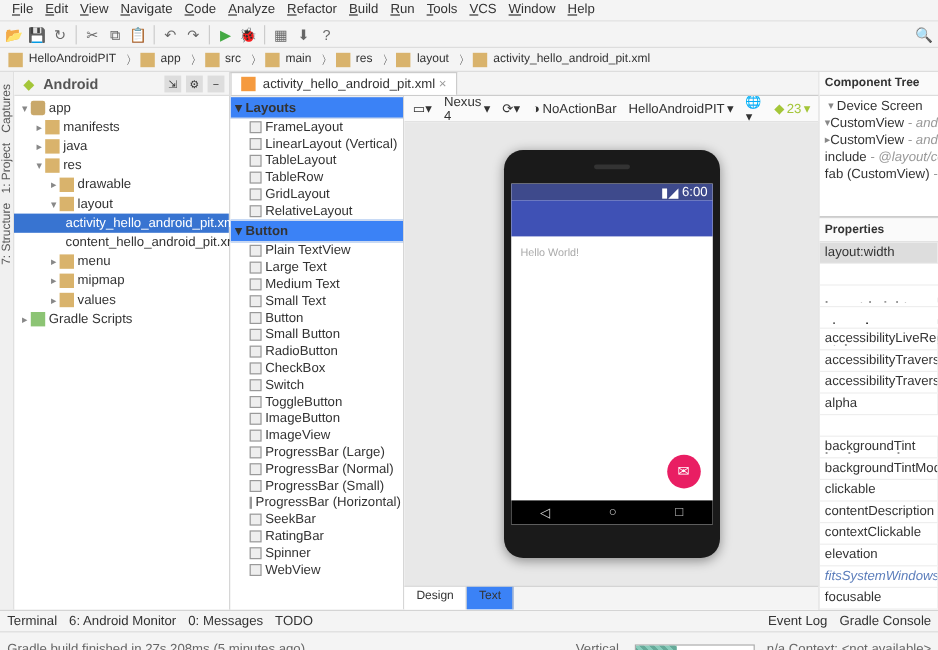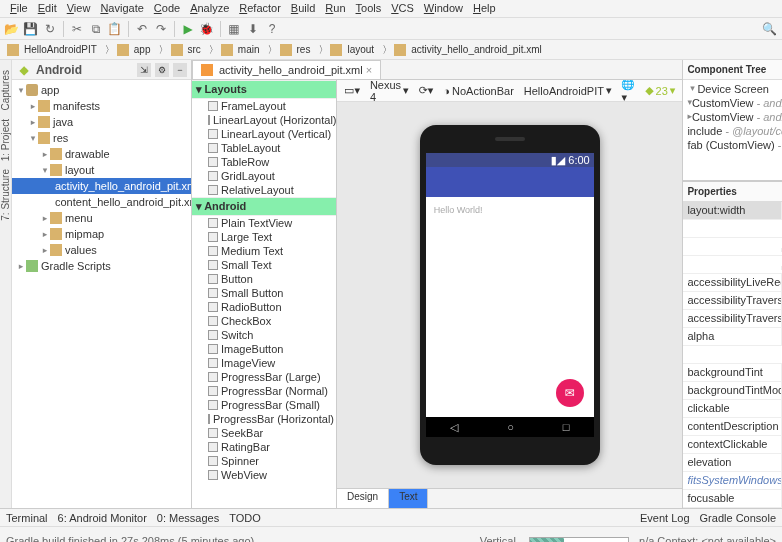--- a/index.html
+++ b/index.html
@@ -29,21 +29,21 @@
 .xml { background: #f59a3e; }
 .gradle { background: #8cc474; }
 .editor { flex: 1; display: flex; flex-direction: column; background: #fff; border-right: 1px solid #ccc; }
 .editor-tabs { height: 20px; background: #f4f4f4; border-bottom: 1px solid #ccc; display: flex; align-items: flex-end; }
 .editor-tab { height: 19px; padding: 2px 8px; background: #fff; border: 1px solid #ccc; border-bottom: none; display: flex; align-items: center; gap: 3px; font-size: 10px; }
 .editor-body { flex: 1; display: flex; overflow: hidden; }
 .palette { width: 145px; border-right: 1px solid #ccc; display: flex; flex-direction: column; }
 .palette-head { height: 18px; display: flex; align-items: center; padding: 0 4px; border-bottom: 1px solid #ddd; background:#fafafa;}
 .palette-head .t { flex:1; font-size:10px; font-weight:bold; color:#555;}
 .palette-list { flex: 1; overflow-y: auto; overflow-x: hidden; font-size: 10px; }
-.pgroup { font-weight: bold; padding: 2px 4px; background: #86efac; border-top:1px solid #eee; border-bottom:1px solid #eee;}
+.pgroup { font-weight: bold; padding: 2px 4px; background: #3b82f6; border-top:1px solid #eee; border-bottom:1px solid #eee;}
 .pitem { padding: 1px 4px 1px 16px; white-space: nowrap; display:flex; align-items:center; gap:3px;}
 .pico { width:10px; height:10px; border:1px solid #999; background:#eee; display:inline-block;}
 .designer { flex: 1; display: flex; flex-direction: column; background: #fff; }
 .designer-tb { height: 22px; border-bottom: 1px solid #ddd; display: flex; align-items: center; padding: 0 4px; gap: 4px; font-size: 10px; background:#fafafa;}
 .dtb-item { display:flex; align-items:center; gap:2px; padding:0 3px; }
 .canvas { flex: 1; background: #e8e8e8; display: flex; align-items: center; justify-content: center; overflow:hidden;}
 .device { width: 180px; height: 340px; background: #1a1a1a; border-radius: 16px; padding: 28px 6px; position: relative; box-shadow: 0 2px 10px rgba(0,0,0,0.4);}
 .device::before { content:""; position:absolute; top:12px; left:50%; transform:translateX(-50%); width:30px; height:4px; background:#333; border-radius:2px;}
 .screen { width: 100%; height: 100%; background: #fff; position: relative; overflow:hidden;}
 .statusbar { height: 14px; background: #3e4a8c; display:flex; justify-content:flex-end; align-items:center; padding:0 4px; color:#fff; font-size:8px; gap:3px;}
@@ -215,36 +215,36 @@
         <span class="tico xml"></span>
         <span>activity_hello_android_pit.xml</span>
         <span style="color:#999">×</span>
       </div>
     </div>
     <div class="editor-body">
       <div class="palette">
         <div class="palette-list" id="plist">
             <div class="pgroup">▾ Layouts</div>
             <div class="pitem"><span class="pico"></span>FrameLayout</div>
-            <div class="pitem"><span class="pico"></span>LinearLayout (Horizontal)</div>
             <div class="pitem"><span class="pico"></span>LinearLayout (Vertical)</div>
             <div class="pitem"><span class="pico"></span>TableLayout</div>
             <div class="pitem"><span class="pico"></span>TableRow</div>
             <div class="pitem"><span class="pico"></span>GridLayout</div>
             <div class="pitem"><span class="pico"></span>RelativeLayout</div>
-            <div class="pgroup">▾ Android</div>
+            <div class="pgroup">▾ Button</div>
             <div class="pitem"><span class="pico"></span>Plain TextView</div>
             <div class="pitem"><span class="pico"></span>Large Text</div>
             <div class="pitem"><span class="pico"></span>Medium Text</div>
             <div class="pitem"><span class="pico"></span>Small Text</div>
             <div class="pitem"><span class="pico"></span>Button</div>
             <div class="pitem"><span class="pico"></span>Small Button</div>
             <div class="pitem"><span class="pico"></span>RadioButton</div>
             <div class="pitem"><span class="pico"></span>CheckBox</div>
             <div class="pitem"><span class="pico"></span>Switch</div>
+            <div class="pitem"><span class="pico"></span>ToggleButton</div>
             <div class="pitem"><span class="pico"></span>ImageButton</div>
             <div class="pitem"><span class="pico"></span>ImageView</div>
             <div class="pitem"><span class="pico"></span>ProgressBar (Large)</div>
             <div class="pitem"><span class="pico"></span>ProgressBar (Normal)</div>
             <div class="pitem"><span class="pico"></span>ProgressBar (Small)</div>
             <div class="pitem"><span class="pico"></span>ProgressBar (Horizontal)</div>
             <div class="pitem"><span class="pico"></span>SeekBar</div>
             <div class="pitem"><span class="pico"></span>RatingBar</div>
             <div class="pitem"><span class="pico"></span>Spinner</div>
             <div class="pitem"><span class="pico"></span>WebView</div>

